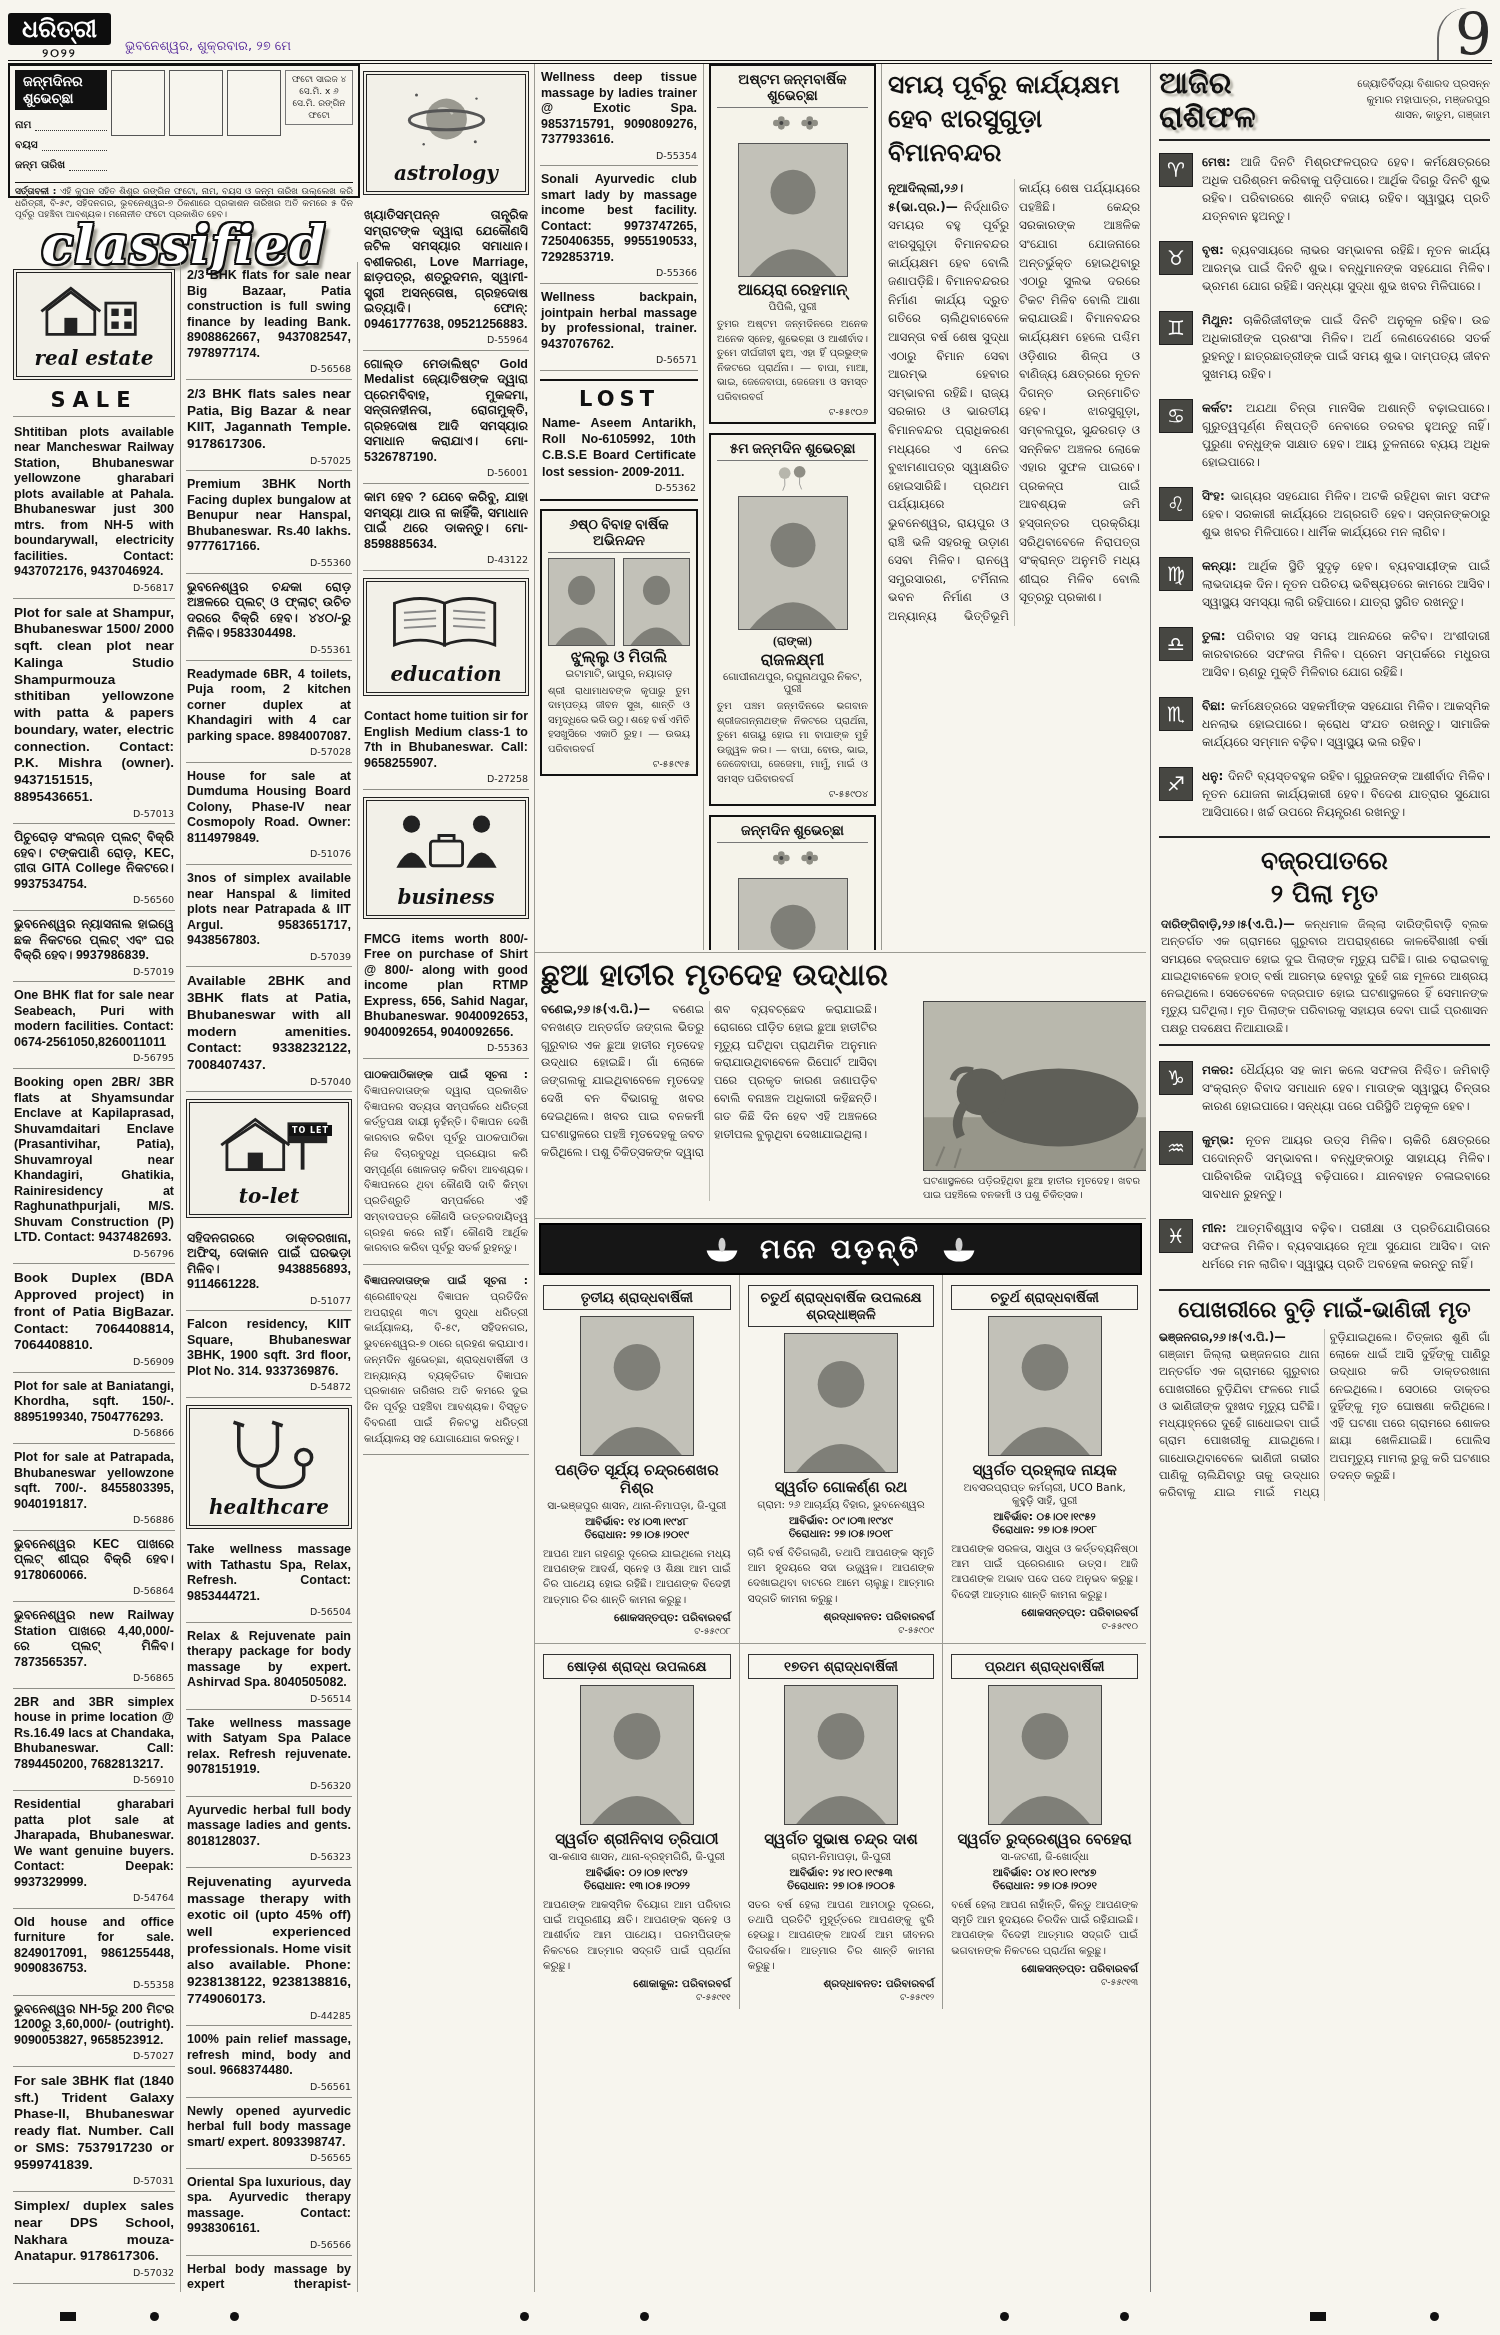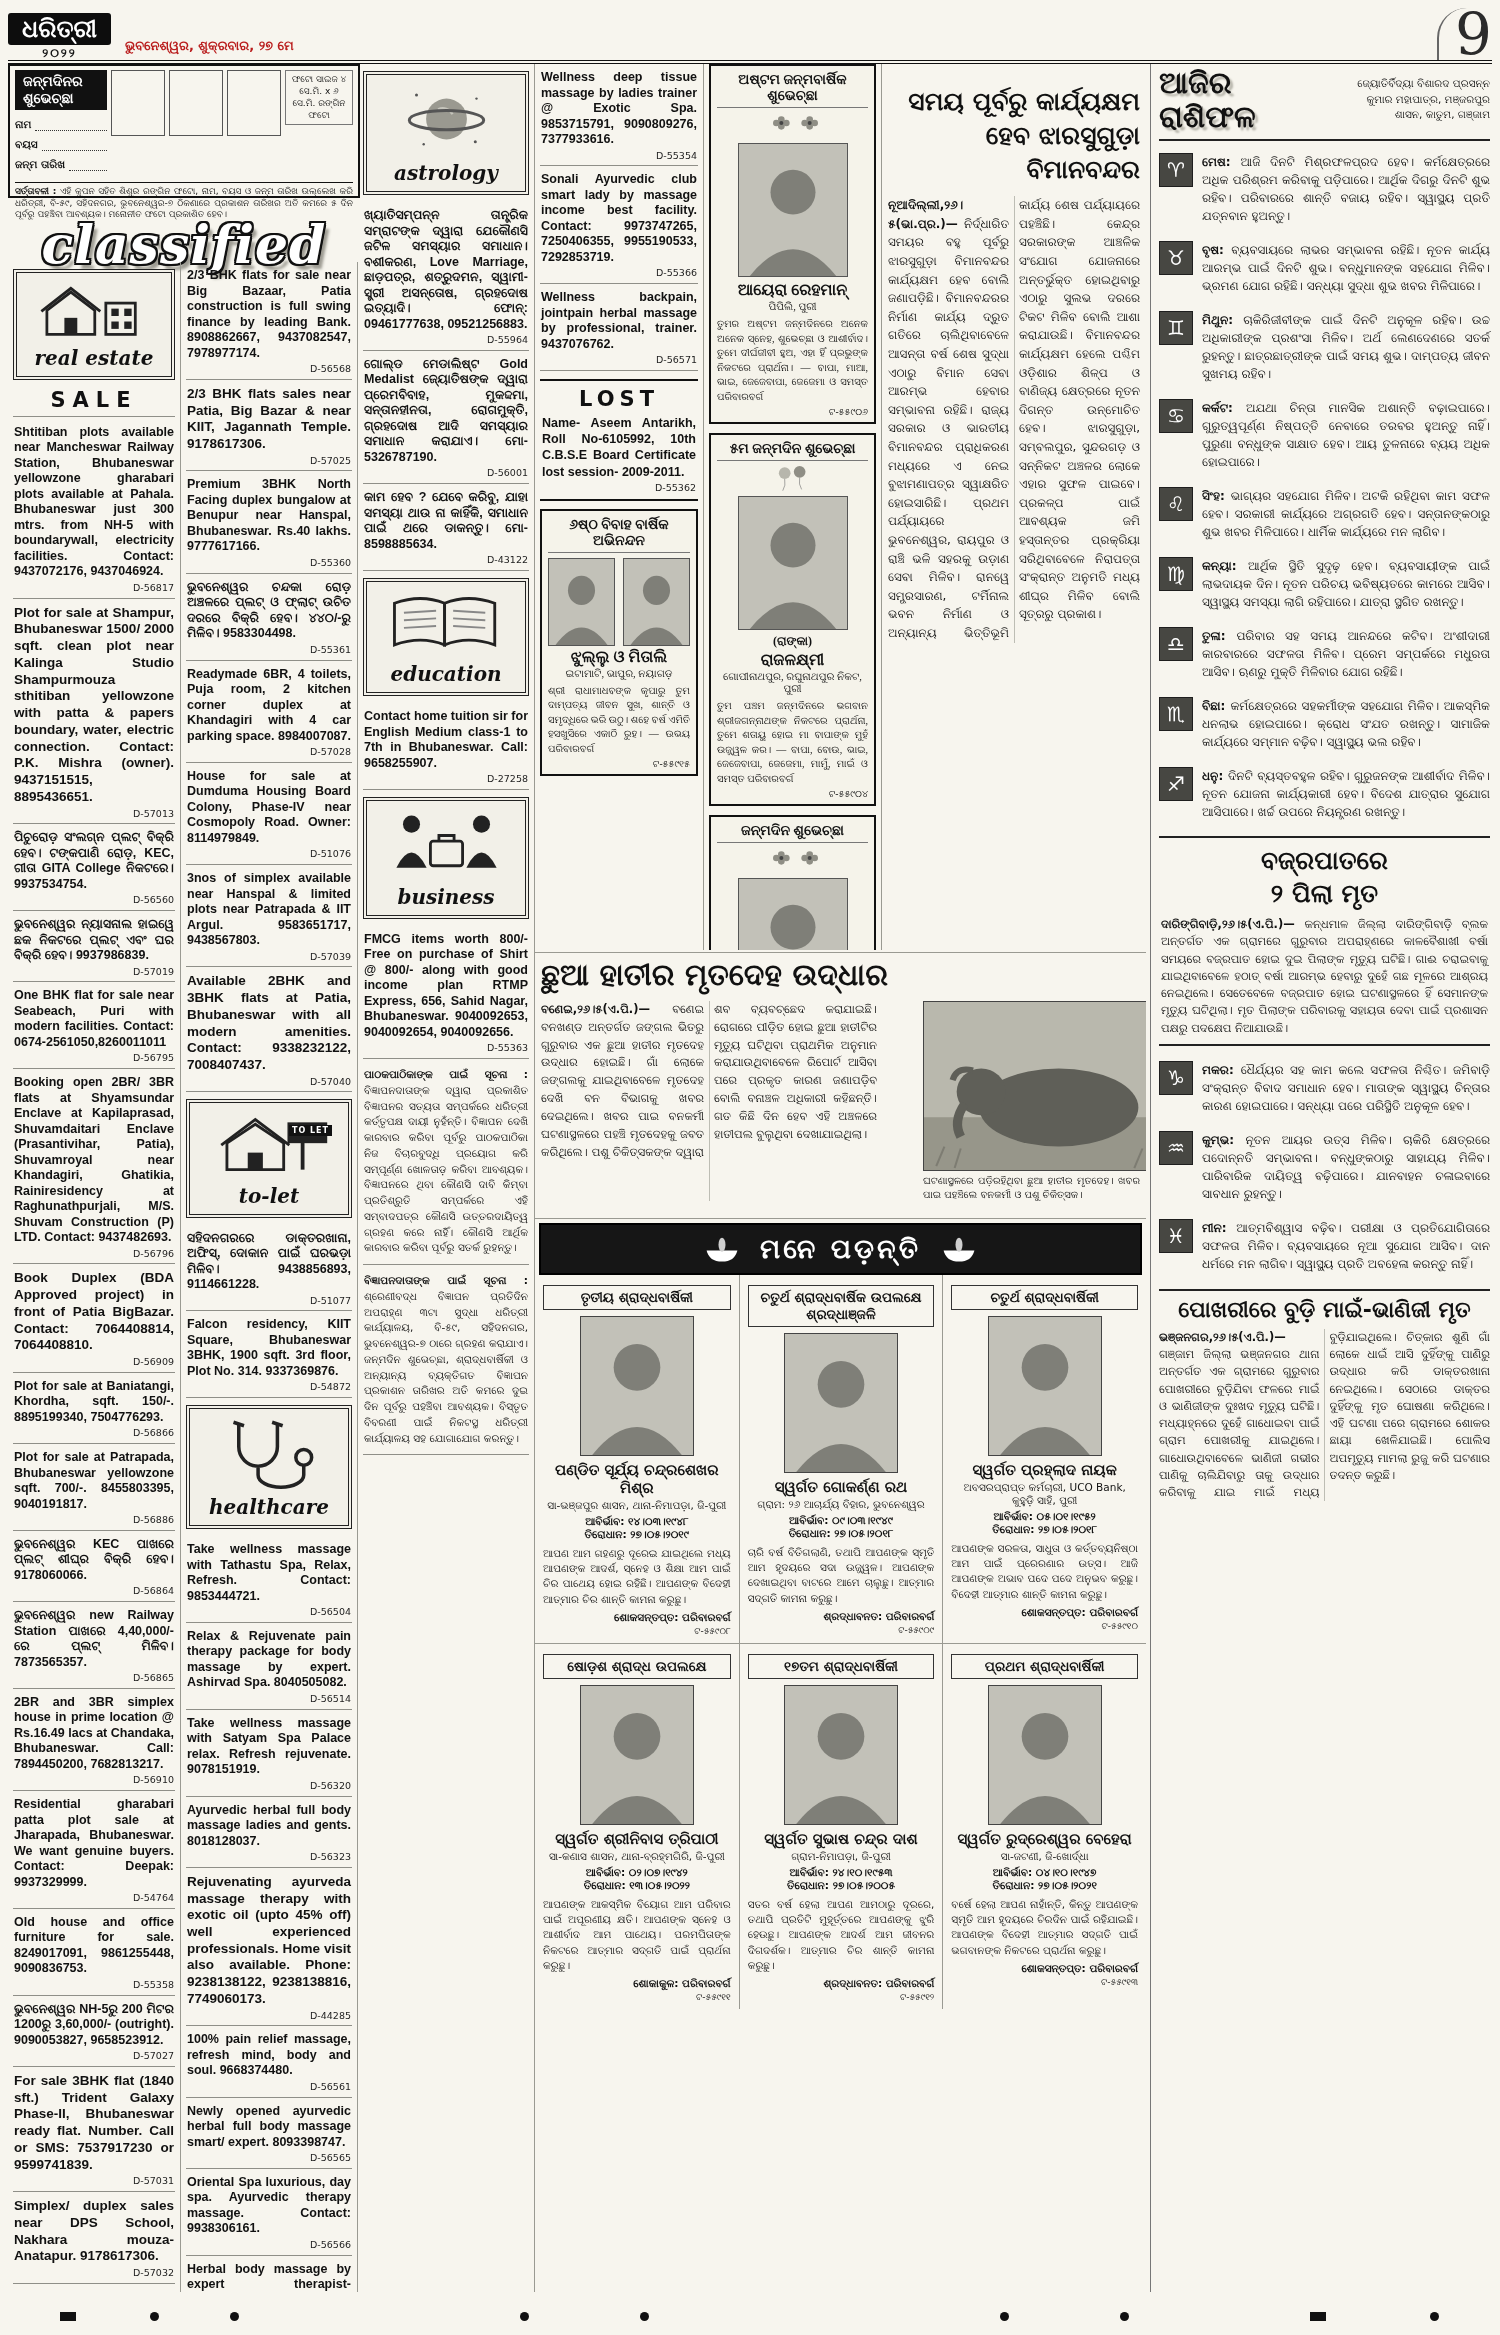--- a/index.html
+++ b/index.html
@@ -4,21 +4,21 @@
 <style>
   html,body{margin:0;padding:0;background:#8a887f;}
   #page{position:relative;width:1500px;height:2335px;margin:0 auto;background:#f7f5ee;color:#111;
         font-family:"DejaVu Sans",sans-serif;overflow:hidden;}
   
   #mast{position:absolute;left:8px;top:6px;right:8px;height:54px;border-bottom:4px double #111;
         display:flex;align-items:flex-end;gap:14px;}
   #mast-logoblk{display:flex;flex-direction:column;align-items:center;}
   #mast-logo{background:#0d0d0d;color:#fff;font-weight:bold;font-size:24px;padding:3px 14px;border-radius:3px;line-height:1.1;}
   #mast-year{font-size:12px;font-weight:bold;letter-spacing:2px;margin-top:1px;}
-  #mast-date{font-size:13px;padding-bottom:6px;color:#b91c1c;font-weight:bold;}
+  #mast-date{font-size:13px;padding-bottom:6px;color:#4c1d95;}
   #mast-page{margin-left:auto;display:flex;align-items:flex-end;}
   #pgnum{font-family:"DejaVu Serif",serif;font-size:58px;line-height:0.9;color:#2b2b2b;
          border-left:2px solid #666;padding-left:16px;border-radius:30px 0 0 0;}
   
   #bform{position:absolute;left:8px;top:64px;width:352px;height:134px;border:2px solid #111;
          padding:4px 5px;box-sizing:border-box;font-size:10px;}
   #bf-top{display:flex;gap:4px;}
   #bf-left{flex:1;}
   .bf-head{display:inline-block;background:#111;color:#fff;font-weight:bold;font-size:14px;padding:3px 8px;}
   .bf-fields{margin-top:8px;}
@@ -63,21 +63,21 @@
   .g-paren{font-weight:bold;font-size:12px;}
   .g-name{font-weight:bold;font-size:16px;margin:2px 0;}
   .g-sub{font-size:10.5px;margin-bottom:4px;}
   .g-wish{font-size:10px;line-height:1.45;text-align:justify;}
   .g-code{text-align:right;font-size:9.5px;margin-top:3px;}
   .g-pair{display:flex;justify-content:center;gap:8px;}
   .g-pair .ph{width:70px;height:86px;border:1px solid #555;}
   .ph svg{width:100%;height:100%;display:block;}
   
   #airport{position:absolute;left:882px;top:64px;width:264px;height:886px;box-sizing:border-box;padding:0 6px;overflow:hidden;}
-  #airport h1{font-size:25px;line-height:1.35;text-align:right;margin:21px 0 10px;white-space:pre-line;font-weight:bold;}
+  #airport h1{font-size:25px;line-height:1.35;text-align:left;margin:4px 0 10px;white-space:pre-line;font-weight:bold;}
   .abody{font-size:12px;line-height:1.55;text-align:justify;}
   .cols2{column-count:2;column-gap:10px;column-rule:1px solid #bdbdb4;}
   .dtl{font-weight:bold;}
   #elesec{position:absolute;left:535px;top:952px;width:611px;height:262px;box-sizing:border-box;padding:2px 6px;overflow:hidden;border-top:1px solid #9a9a92;}
   #elesec h2{font-size:30px;margin:2px 0 8px;font-weight:bold;}
   #ele-flex{display:flex;gap:10px;}
   #ele-body{width:344px;font-size:11.5px;}
   #ele-fig{width:217px;padding-left:36px;}
   #ele-photo{width:245px;height:168px;border:1px solid #444;}
   #ele-cap{font-size:10px;line-height:1.35;text-align:justify;margin-top:3px;}

